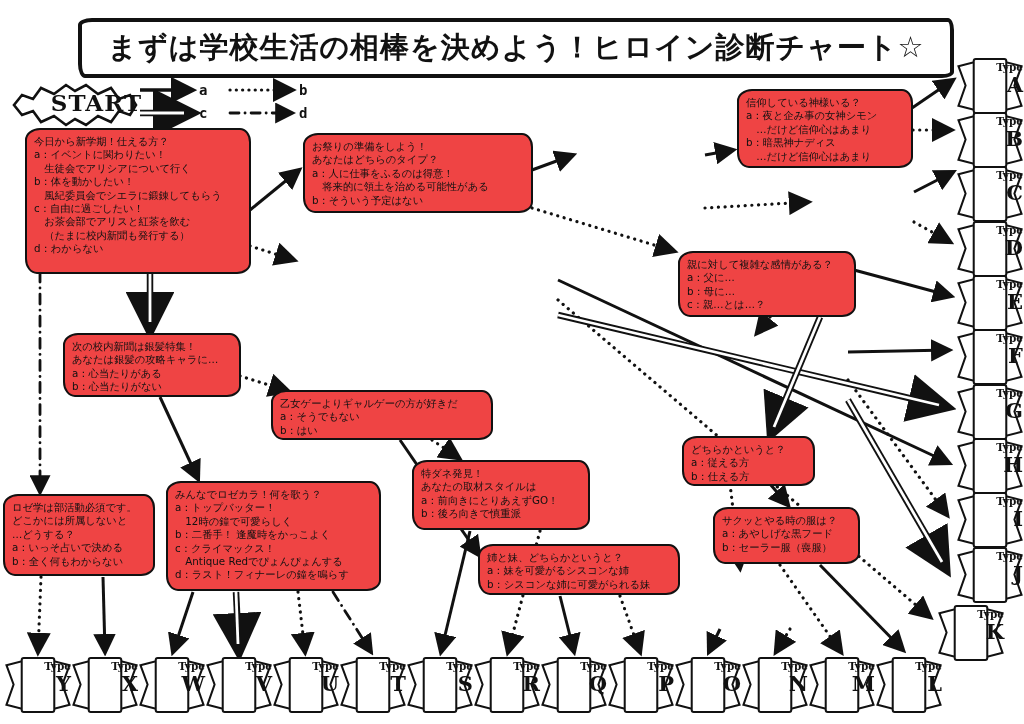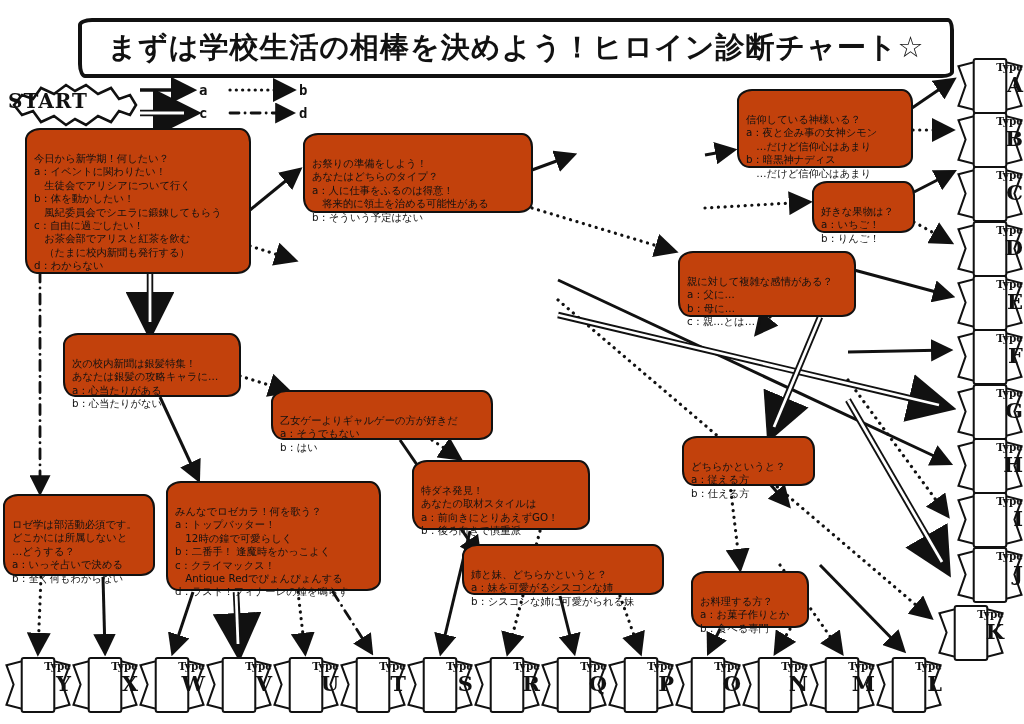--- a/index.html
+++ b/index.html
@@ -6,26 +6,26 @@
   .stage{position:relative;width:1024px;height:724px;background:#fff;overflow:hidden;
          font-family:"DejaVu Sans",sans-serif;color:#111;}
   .arrows{position:absolute;left:0;top:0;z-index:1;}
   .title-box{position:absolute;left:78px;top:18px;width:868px;height:52px;z-index:2;
     background:#fff;border:4px solid #111;
     border-radius:14px 6px 12px 7px / 7px 12px 6px 14px;
     display:flex;align-items:center;justify-content:center;
     font-size:29px;font-weight:bold;letter-spacing:1px;white-space:nowrap;}
   .start{position:absolute;left:8px;top:80px;width:134px;height:50px;z-index:2;}
   .start svg{position:absolute;left:0;top:0;}
-  .start span{position:absolute;left:0;top:9px;width:100%;text-align:left;
-    font-family:"DejaVu Serif",serif;font-weight:bold;font-size:20px;letter-spacing:1px;}
+  .start span{position:absolute;left:0;top:9px;width:100%;text-align:right;
+    font-family:"DejaVu Serif",serif;font-weight:bold;font-size:23px;letter-spacing:1px;}
   .legend-label{position:absolute;z-index:2;font-weight:bold;font-size:14px;font-family:"DejaVu Sans Mono",monospace;}
-  .qbox{position:absolute;z-index:2;background:#c2410c;border:2.5px solid #111;
+  .qbox{position:absolute;z-index:2;background:#ef4444;border:2.5px solid #111;
     border-radius:15px 11px 14px 12px / 12px 14px 11px 15px;
-    padding:22px 7px;box-sizing:border-box;
+    padding:5px 7px;box-sizing:border-box;
     font-size:10.3px;line-height:1.3;white-space:pre-line;font-weight:500;}
   .banner{position:absolute;width:66px;height:58px;z-index:2;}
   .banner svg{position:absolute;left:0;top:0;width:66px;height:58px;}
   .banner-text{position:absolute;left:0;top:5px;width:100%;text-align:right;line-height:1;
     font-family:"DejaVu Serif",serif;font-weight:bold;}
   .banner-type{display:block;font-size:10.5px;}
   .banner-letter{display:block;font-size:21px;margin-top:1px;}
 </style>
 </head>
 <body>
@@ -120,42 +120,39 @@
       <polygon fill="#fff" stroke="#111" stroke-width="2.6" points="6,25 14,15 25,19 33,8 46,14 58,5 67,11 78,5 90,14 103,8 111,19 122,15 128,25 122,35 111,31 103,42 90,36 78,45 67,39 58,45 46,36 33,42 25,31 14,35"></polygon>
     </svg>
     <span>START</span>
   </div>
 
   <span class="legend-label" style="left:199px;top:82px">a</span>
   <span class="legend-label" style="left:299px;top:82px">b</span>
   <span class="legend-label" style="left:199px;top:105px">c</span>
   <span class="legend-label" style="left:299px;top:105px">d</span>
 
-  <div class="qbox" style="left:25px;top:128px;width:226px;height:146px">今日から新学期！何したい？
+  <div class="qbox" style="left:25px;top:128px;width:226px;height:146px">今日から新学期！仕える方？
 a：イベントに関わりたい！
 　生徒会でアリシアについて行く
 b：体を動かしたい！
 　風紀委員会でシエラに鍛錬してもらう
 c：自由に過ごしたい！
 　お茶会部でアリスと紅茶を飲む
 　（たまに校内新聞も発行する）
 d：わからない</div>
   <div class="qbox" style="left:303px;top:133px;width:230px;height:80px">お祭りの準備をしよう！
 あなたはどちらのタイプ？
 a：人に仕事をふるのは得意！
 　将来的に領土を治める可能性がある
 b：そういう予定はない</div>
   <div class="qbox" style="left:737px;top:89px;width:176px;height:79px">信仰している神様いる？
 a：夜と企み事の女神シモン
 　…だけど信仰心はあまり
 b：暗黒神ナディス
 　…だけど信仰心はあまり</div>
-  <div class="qbox" style="left:812px;top:181px;width:103px;height:52px">好きな果物は？
-a：いちご！
-b：りんご！</div>
   <div class="qbox" style="left:63px;top:333px;width:178px;height:64px">次の校内新聞は銀髪特集！
 あなたは銀髪の攻略キャラに…
 a：心当たりがある
 b：心当たりがない</div>
   <div class="qbox" style="left:678px;top:251px;width:178px;height:66px">親に対して複雑な感情がある？
 a：父に…
 b：母に…
 c：親…とは…？</div>
   <div class="qbox" style="left:271px;top:390px;width:222px;height:50px">乙女ゲーよりギャルゲーの方が好きだ
 a：そうでもない
@@ -172,26 +169,26 @@
 …どうする？
 a：いっそ占いで決める
 b：全く何もわからない</div>
   <div class="qbox" style="left:166px;top:481px;width:215px;height:110px">みんなでロゼカラ！何を歌う？
 a：トップバッター！
 　12時の鐘で可愛らしく
 b：二番手！ 逢魔時をかっこよく
 c：クライマックス！
 　Antique Redでぴょんぴょんする
 d：ラスト！フィナーレの鐘を鳴らす</div>
-  <div class="qbox" style="left:462px;top:544px;width:202px;height:51px">姉と妹、どちらかというと？
+  <div class="qbox" style="left:478px;top:544px;width:202px;height:51px">姉と妹、どちらかというと？
 a：妹を可愛がるシスコンな姉
 b：シスコンな姉に可愛がられる妹</div>
-  <div class="qbox" style="left:691px;top:571px;width:118px;height:57px">お料理する方？
-a：お菓子作りとか
-b：食べる専門</div>
+  <div class="qbox" style="left:713px;top:507px;width:147px;height:57px">サクッとやる時の服は？
+a：あやしげな黒フード
+b：セーラー服（喪服）</div>
 
   <div class="banner" style="left:957px;top:57px">
       <svg viewBox="0 0 64 57">
         <use href="#ribbon"></use>
       </svg>
       <div class="banner-text">
         <span class="banner-type">Type</span>
         <span class="banner-letter">A</span>
       </div>
     </div>

